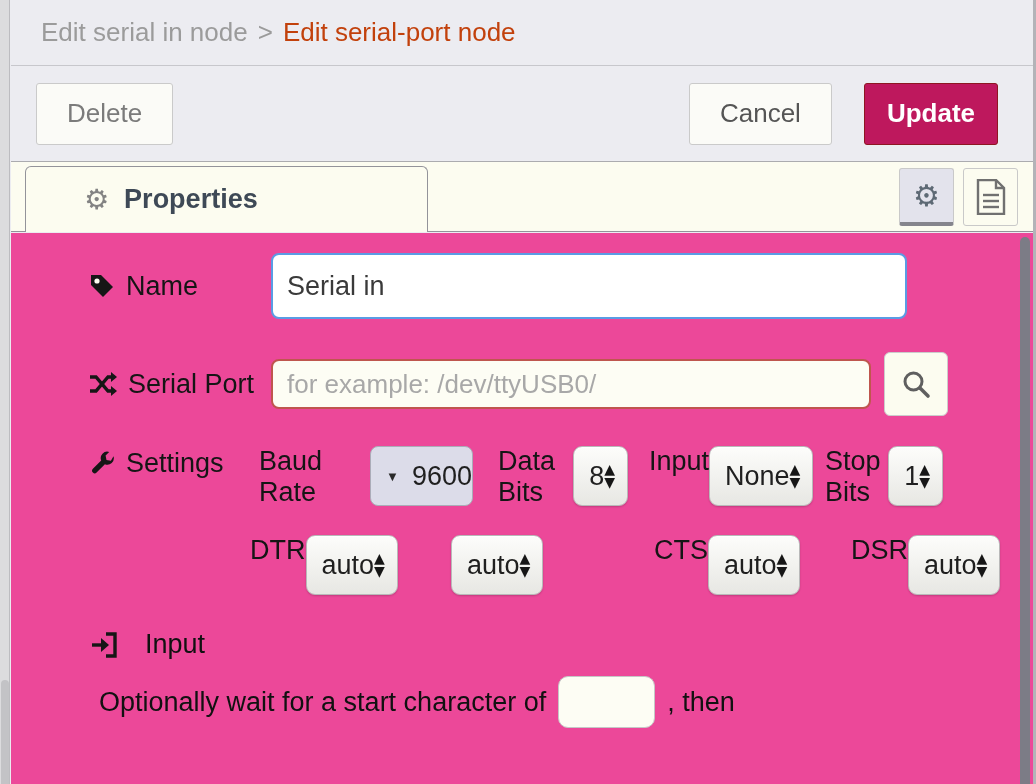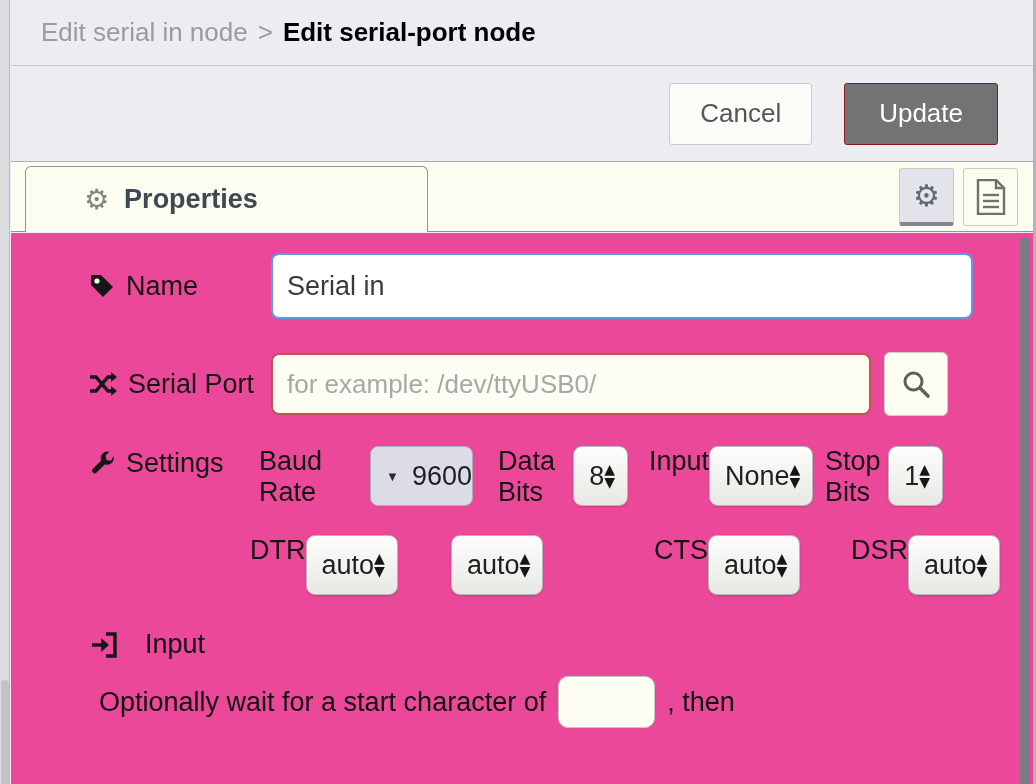--- a/index.html
+++ b/index.html
@@ -27,38 +27,38 @@
   .dialog { position: absolute; left: 11px; top: 0; right: 0; bottom: 0; }
 
   
   .breadcrumb-bar {
     height: 66px; display: flex; align-items: center;
     padding-left: 30px; border-bottom: 1px solid #c7c7cc;
     font-size: 26px;
   }
   .crumb-parent { color: #9b9b9b; }
   .crumb-sep { color: #9b9b9b; margin: 0 10px; }
-  .crumb-current { color: #000000; font-weight: bold; }
+  .crumb-current { color: #c2410c; font-weight: normal; }
 
   
   .action-bar {
     height: 96px; display: flex; align-items: center;
     padding: 0 35px 0 25px; border-bottom: 1px solid #ababaf;
   }
   .btn {
     height: 62px; padding: 0 30px; font-size: 26px;
     border: 1px solid #cacaca; border-radius: 3px;
     background: #fbfbf7; color: #555; cursor: pointer;
     font-family: inherit;
   }
   .btn-delete { color: #7b7b7b; }
   .btn-cancel { margin-left: auto; }
   .btn-update {
-    margin-left: 32px; background: #737373; border-color: #8e1622;
-    color: #fff; padding: 0 34px;
+    margin-left: 32px; background: #be185d; border-color: #8e1622;
+    color: #fff; padding: 0 22px; font-weight: bold;
   }
 
   
   .tab-bar {
     position: relative; height: 70px; background: #fcfcf0;
     border-bottom: 1px solid #93939a;
   }
   .tab-active {
     position: absolute; left: 14px; top: 4px; bottom: -1px; width: 403px;
     background: #fcfcf0; border: 1px solid #93939a; border-bottom: none;
@@ -89,27 +89,27 @@
 
   .form-row { display: flex; align-items: center; margin-left: 78px; }
   .field-label {
     width: 182px; display: flex; align-items: center; gap: 11px;
     font-size: 27px; color: #151515; flex-shrink: 0;
   }
   .field-label svg { flex-shrink: 0; }
 
   .row-name { margin-top: 20px; }
   .name-input {
-    width: 702px; height: 66px; border: 2px solid #5a9ce4; border-radius: 8px;
+    width: 636px; height: 66px; border: 2px solid #5a9ce4; border-radius: 8px;
     background: #ffffff; font-size: 27px; color: #3a3a3a; padding: 0 14px;
     font-family: inherit; outline: none;
   }
   .row-port { margin-top: 33px; }
   .port-input {
-    width: 600px; height: 62px; border: 2px solid #bf564e; border-radius: 8px;
+    width: 600px; height: 50px; border: 2px solid #bf564e; border-radius: 8px;
     background: #fdfdf4; font-size: 26px; color: #3a3a3a; padding: 0 14px;
     font-family: inherit; outline: none;
   }
   .port-input::placeholder { color: #a8a8a8; opacity: 1; }
   .search-btn {
     margin-left: 13px; width: 64px; height: 64px; border: 1px solid #cccccc;
     border-radius: 6px; background: #fcfcf0; cursor: pointer;
     display: flex; align-items: center; justify-content: center;
   }
 
@@ -166,20 +166,21 @@
 
   <div class="dialog">
 
     <div class="breadcrumb-bar">
       <span class="crumb-parent">Edit serial in node</span>
       <span class="crumb-sep">&gt;</span>
       <span class="crumb-current">Edit serial-port node</span>
     </div>
 
     <div class="action-bar">
+      <button class="btn btn-delete">Delete</button>
       <button class="btn btn-cancel">Cancel</button>
       <button class="btn btn-update">Update</button>
     </div>
 
     <div class="tab-bar">
       <div class="tab-active">
         <span class="tab-gear">⚙</span>
         <span class="tab-label">Properties</span>
       </div>
       <div class="tab-buttons">

